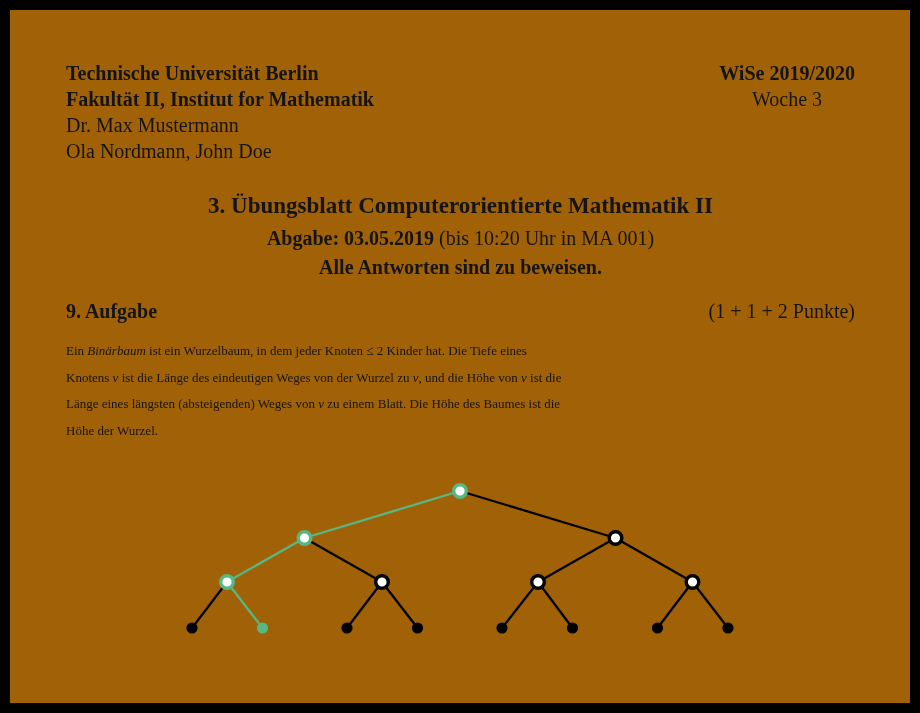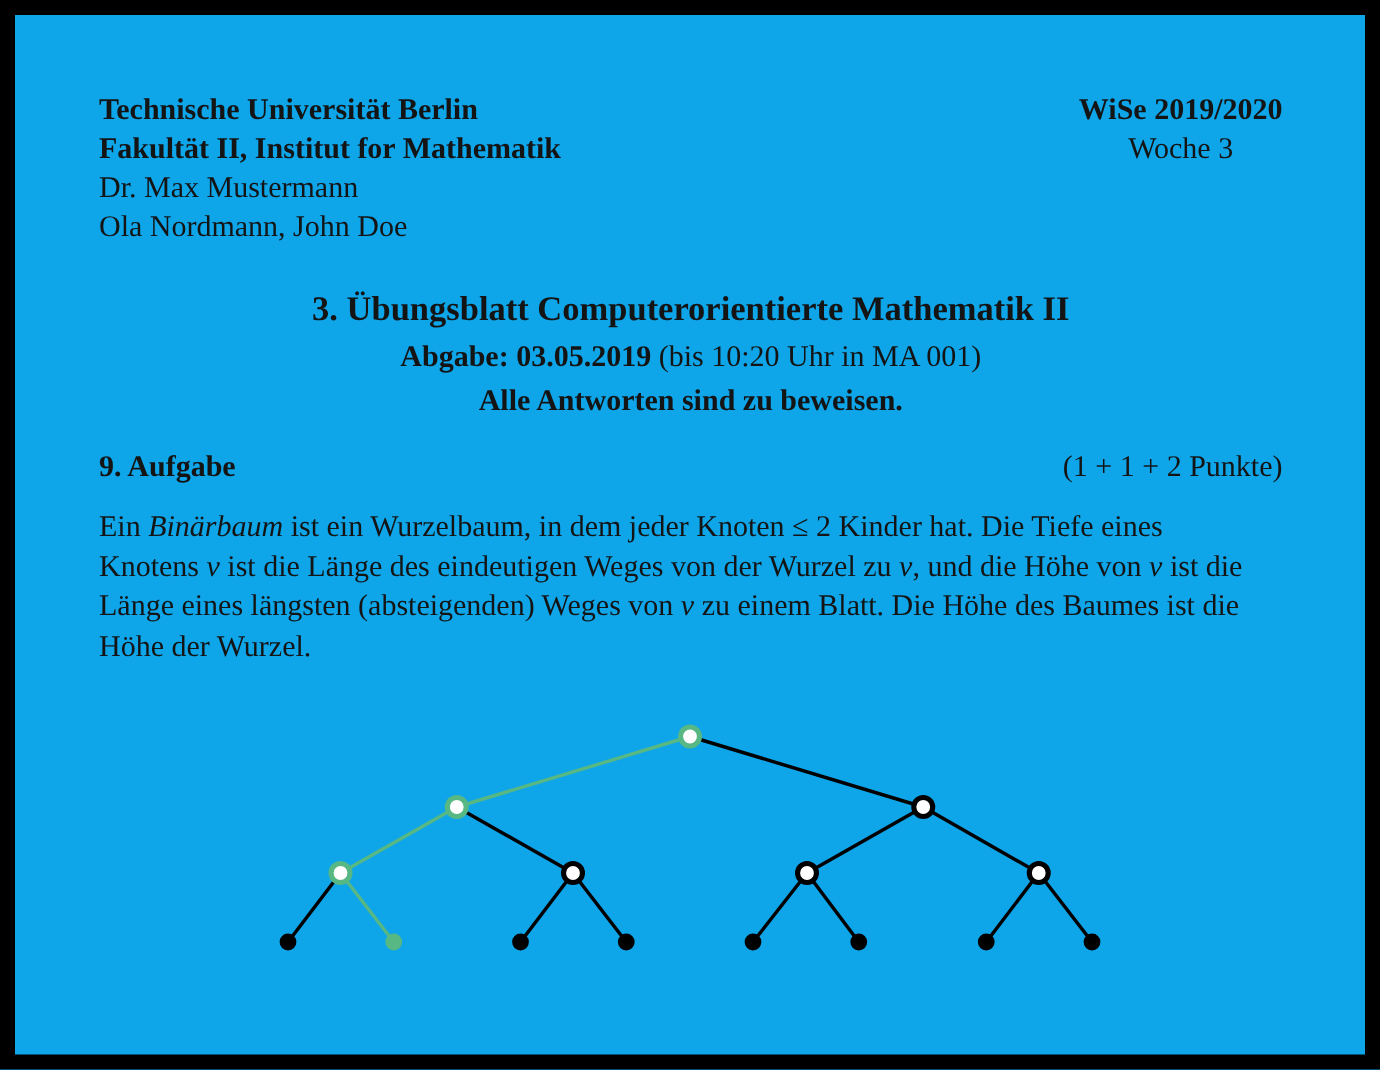--- a/index.html
+++ b/index.html
@@ -5,21 +5,21 @@
   html, body { margin: 0; padding: 0; }
   body {
     width: 920px; height: 713px;
     background: #000;
     font-family: "Liberation Serif", "DejaVu Serif", serif;
   }
   .page {
     box-sizing: border-box;
     width: 920px; height: 713px;
     border: 10px solid #000;
-    background: #0ea5e9;
+    background: #a16207;
     color: #141414;
     padding: 50px 55px 0 56px;
     overflow: hidden;
   }
   .b { font-weight: bold; }
   .it { font-style: italic; }
 
   .header { display: flex; justify-content: space-between; align-items: flex-start; }
   .header-left div, .header-right div { font-size: 20px; line-height: 26px; }
   .header-left div:nth-child(1), .header-left div:nth-child(2) { font-weight: bold; }
@@ -30,21 +30,21 @@
   .doc-title { font-size: 23px; font-weight: bold; line-height: 30px; }
   .due-line { font-size: 20px; line-height: 29px; margin-top: 3px; }
   .note-line { font-size: 20px; font-weight: bold; line-height: 28px; }
 
   .task-row {
     display: flex; justify-content: space-between; align-items: baseline;
     margin-top: 17px; font-size: 20px; line-height: 26px;
   }
   .task-heading { font-weight: bold; }
 
-  .problem { margin-top: 14px; font-size: 20px; }
+  .problem { margin-top: 14px; font-size: 13px; }
   .pline { line-height: 26.5px; white-space: nowrap; }
 
   .tree-wrap { margin-top: 14px; }
   #tree-svg { display: block; margin-left: 84px; }
 </style>
 </head>
 <body>
 
 <div class="page">
 

